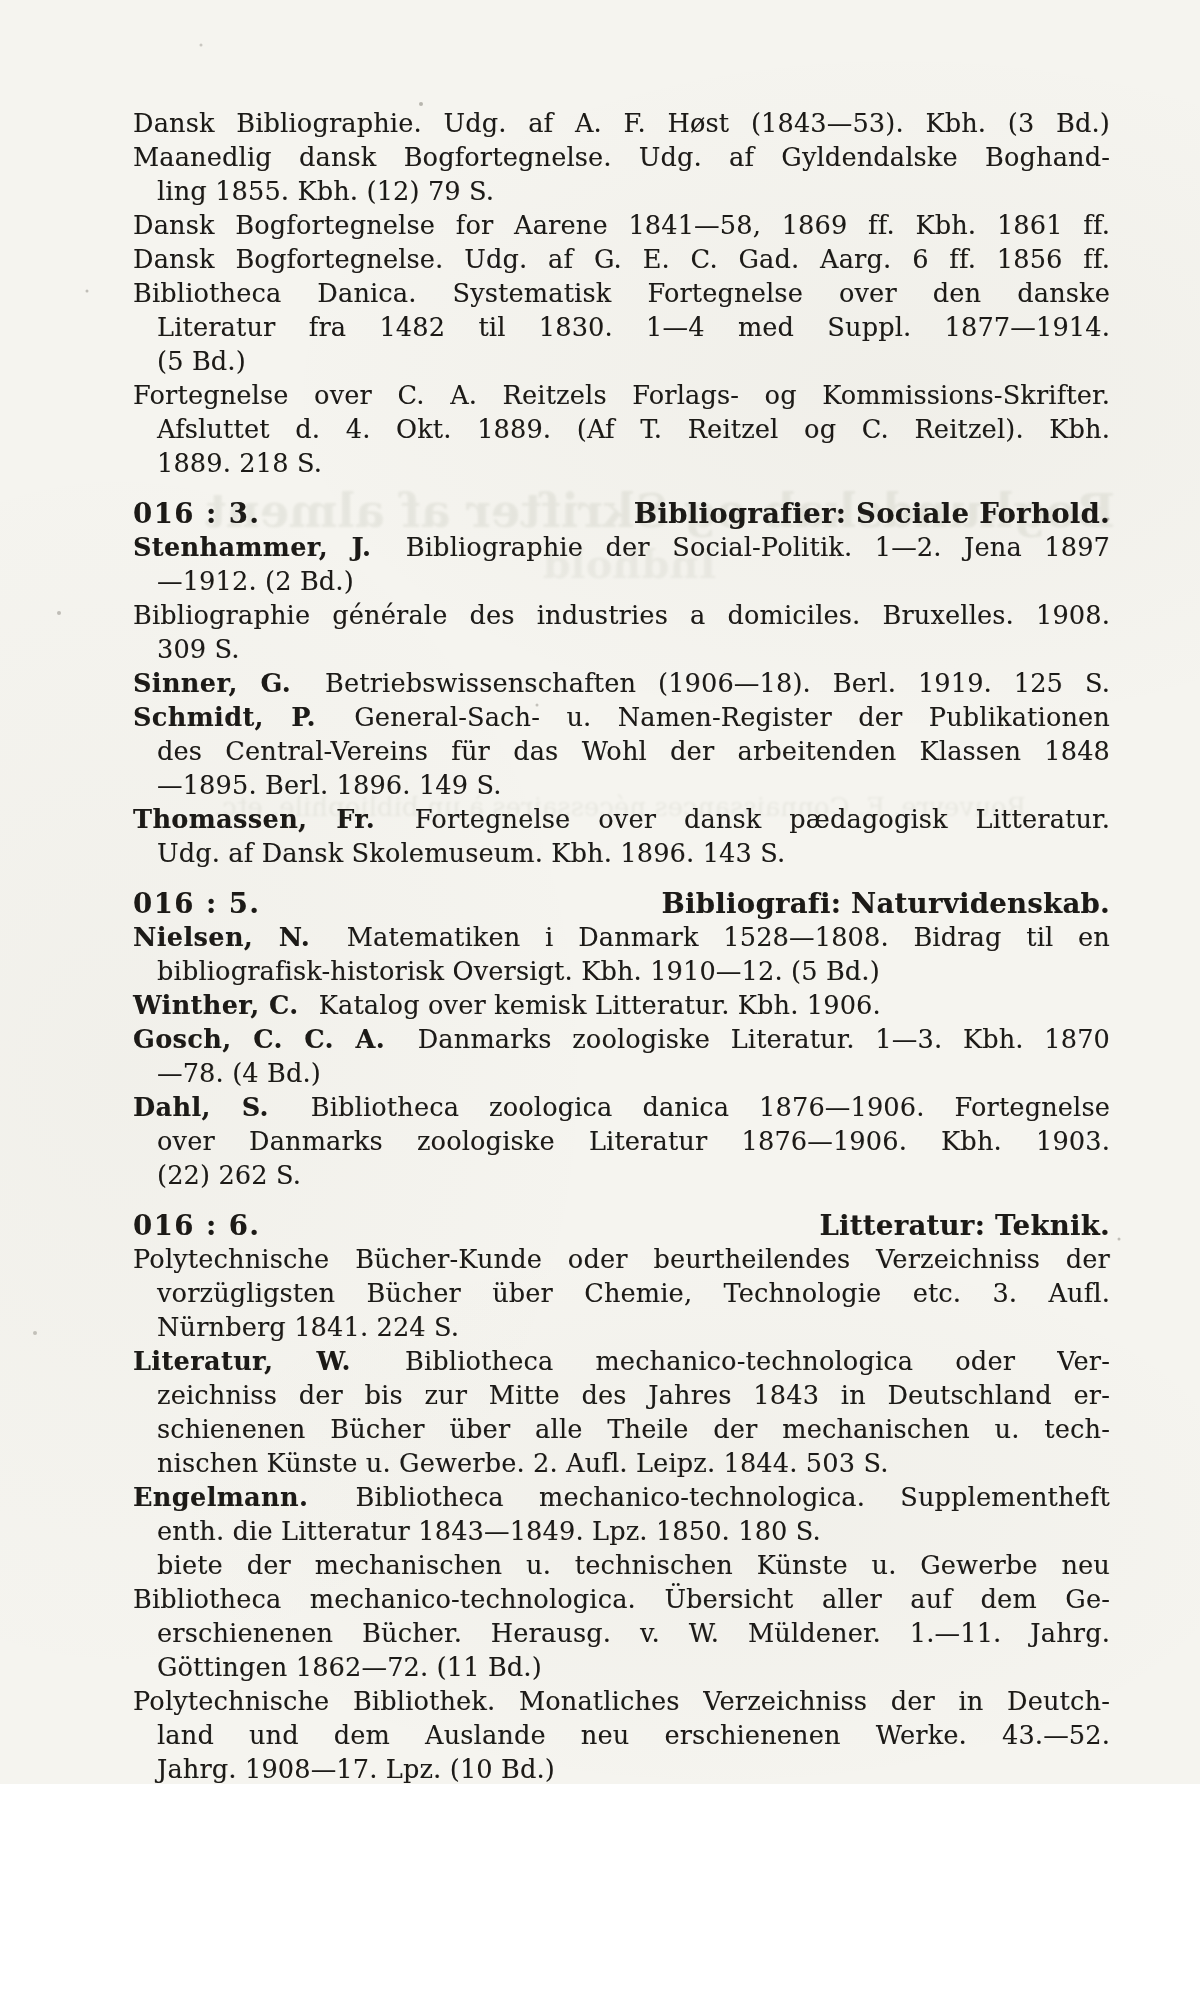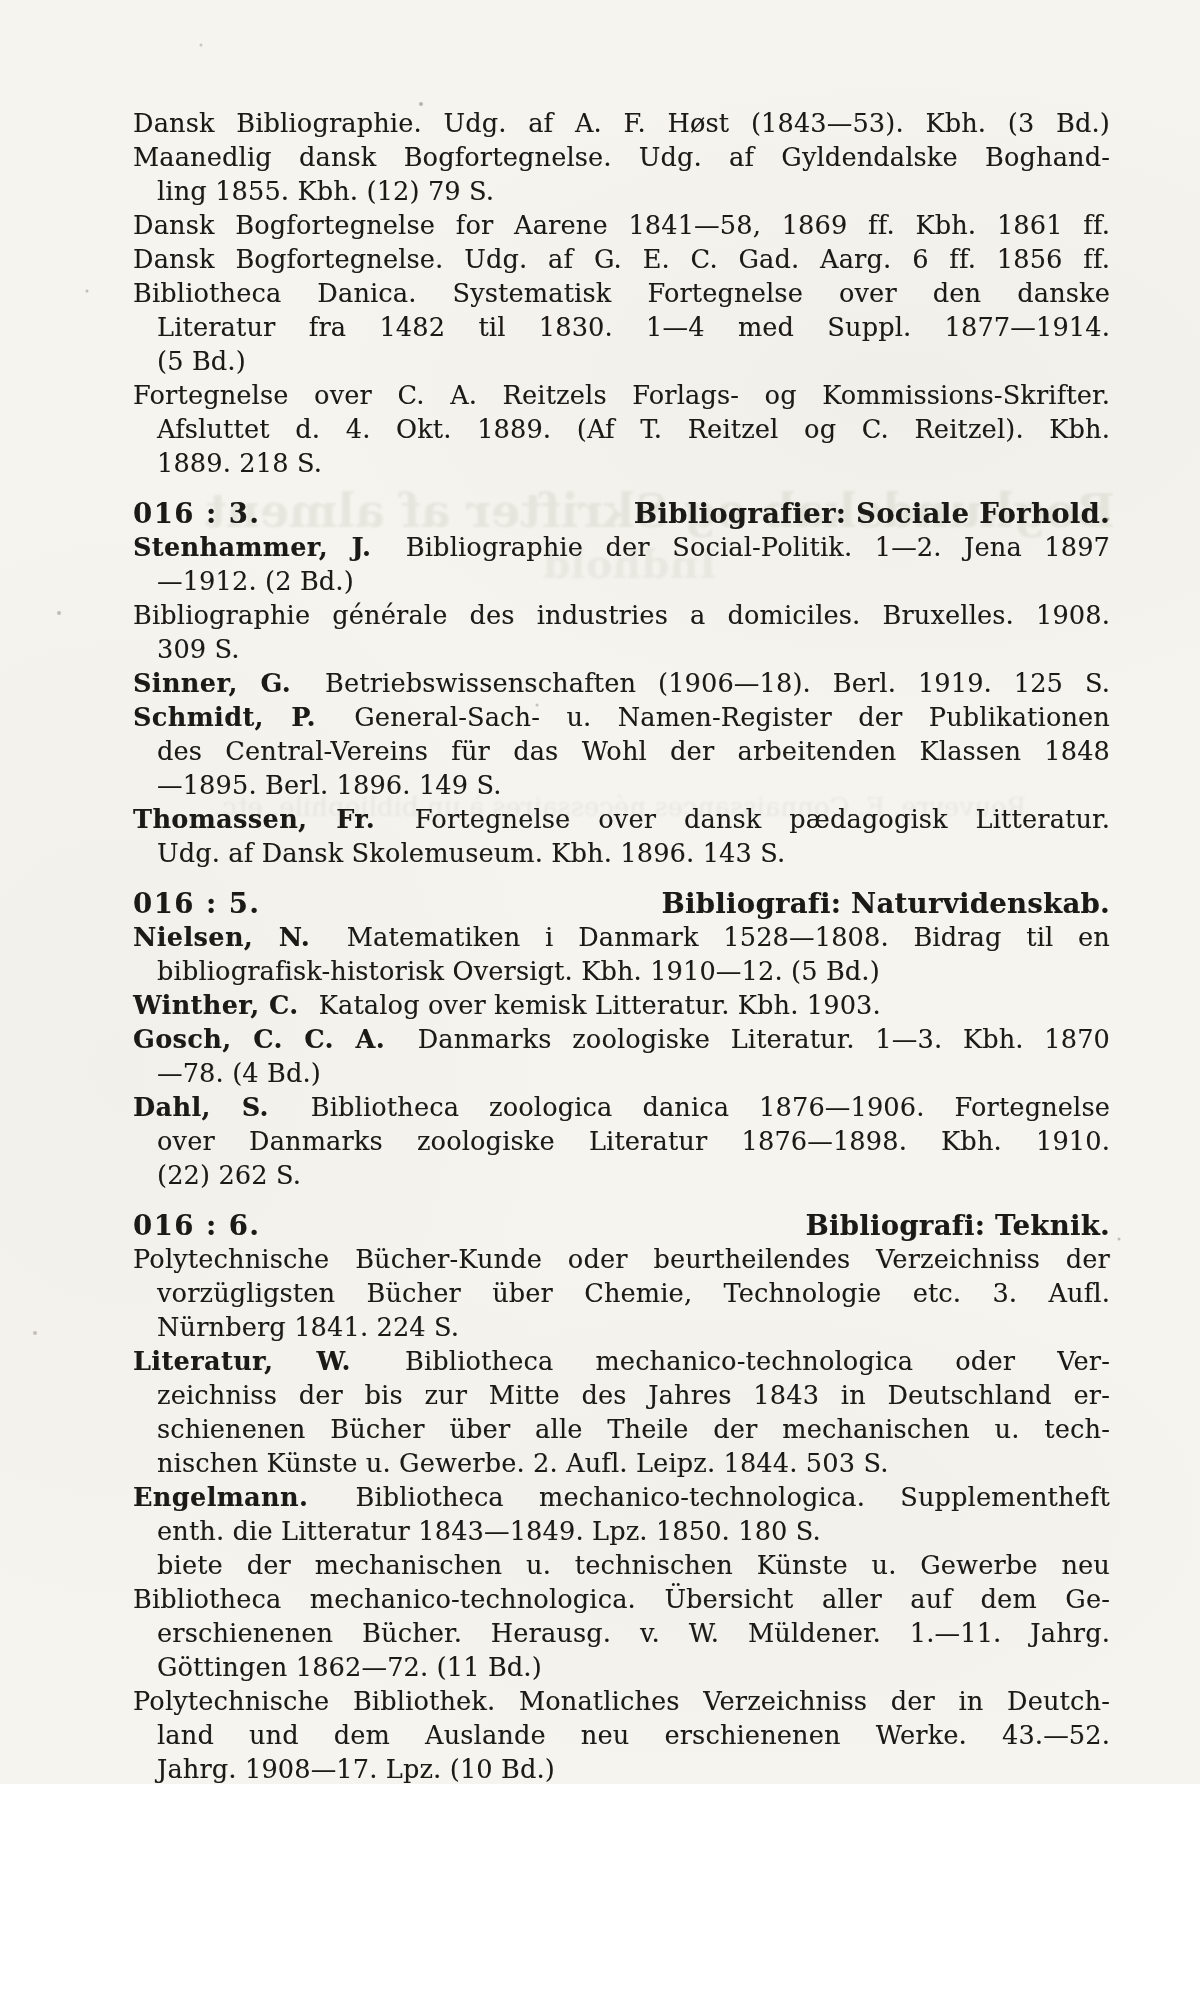--- a/index.html
+++ b/index.html
@@ -135,34 +135,34 @@
       </div>
       <div class="hline">
         <span class="code">016 : 5.</span>
         <span class="htitle">Bibliografi: Naturvidenskab.</span>
       </div>
       <div>
         <div class="line fill"><b class="author">Nielsen, N.</b> <span>Matematiken i Danmark 1528—1808. Bidrag til en</span></div>
         <div class="line ind1">bibliografisk-historisk Oversigt. Kbh. 1910—12. (5 Bd.)</div>
       </div>
       <div>
-        <div class="line"><b class="author">Winther, C.</b> <span>Katalog over kemisk Litteratur. Kbh. 1903.</span></div>
+        <div class="line"><b class="author">Winther, C.</b> <span>Katalog over kemisk Litteratur. Kbh. 1906.</span></div>
       </div>
       <div>
         <div class="line fill"><b class="author">Gosch, C. C. A.</b> <span>Danmarks zoologiske Literatur. 1—3. Kbh. 1870</span></div>
         <div class="line ind1">—78. (4 Bd.)</div>
       </div>
       <div>
         <div class="line fill"><b class="author">Dahl, S.</b> <span>Bibliotheca zoologica danica 1876—1906. Fortegnelse</span></div>
-        <div class="line fill ind1">over Danmarks zoologiske Literatur 1876—1898. Kbh. 1910.</div>
+        <div class="line fill ind1">over Danmarks zoologiske Literatur 1876—1906. Kbh. 1903.</div>
         <div class="line ind1">(22) 262 S.</div>
       </div>
       <div class="hline">
         <span class="code">016 : 6.</span>
-        <span class="htitle">Bibliografi: Teknik.</span>
+        <span class="htitle">Litteratur: Teknik.</span>
       </div>
       <div>
         <div class="line fill">Polytechnische Bücher-Kunde oder beurtheilendes Verzeichniss der</div>
         <div class="line fill ind1">vorzügligsten Bücher über Chemie, Technologie etc. 3. Aufl.</div>
         <div class="line ind1">Nürnberg 1841. 224 S.</div>
       </div>
       <div>
         <div class="line fill"><b class="author">Literatur, W.</b> <span>Bibliotheca mechanico-technologica oder Ver-</span></div>
         <div class="line fill ind1">zeichniss der bis zur Mitte des Jahres 1843 in Deutschland er-</div>
         <div class="line fill ind1">schienenen Bücher über alle Theile der mechanischen u. tech-</div>

